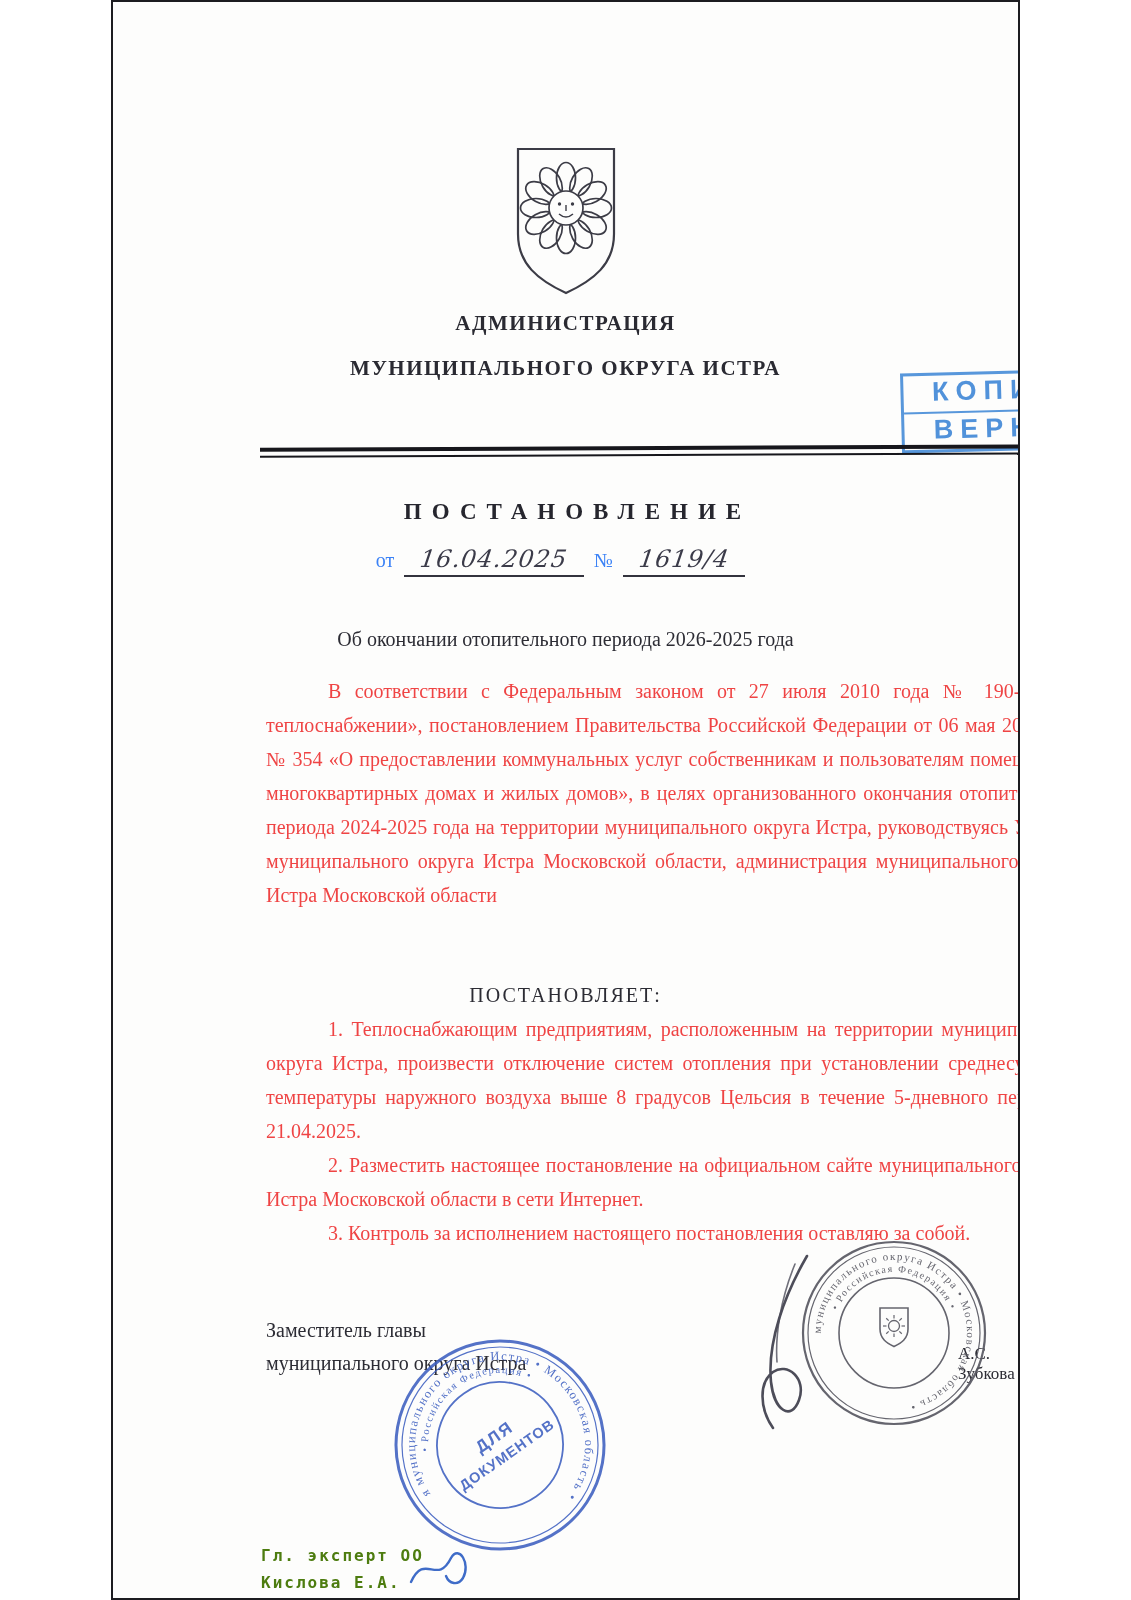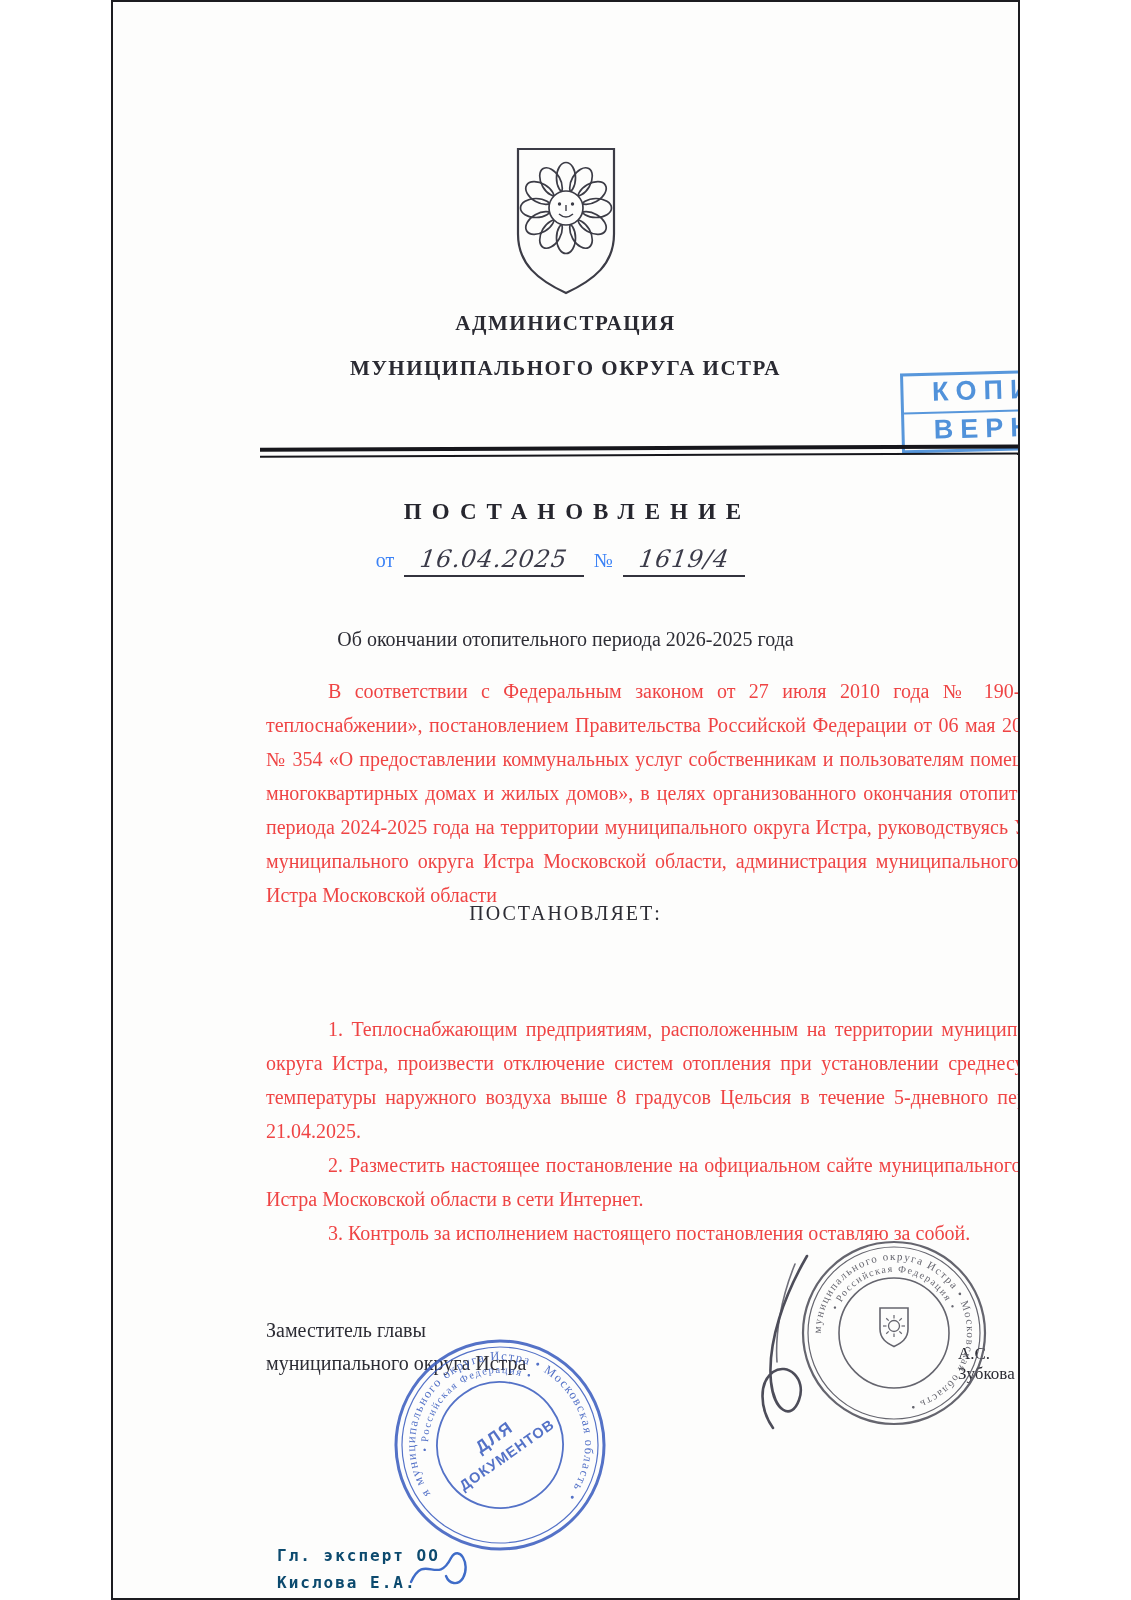--- a/index.html
+++ b/index.html
@@ -46,31 +46,31 @@
   }
   .hw {
     display: inline-block;
     font-family: "DejaVu Serif", serif; font-style: italic;
     font-size: 24px; color: #3b3b49; transform: skewX(-8deg);
     letter-spacing: 1px;
   }
   .doc-title { position: absolute; top: 626px; left: 0; width: 100%; text-align: center; font-size: 20px; }
   .body-par { font-size: 20px; line-height: 34px; text-align: justify; text-indent: 62px; color: #ef4444; }
   .preamble { position: absolute; top: 672px; left: 153px; width: 818px; }
-  .resolves { position: absolute; top: 900px; left: 0; width: 100%; text-align: center; font-size: 20px; letter-spacing: 2px; }
+  .resolves { position: absolute; top: 982px; left: 0; width: 100%; text-align: center; font-size: 20px; letter-spacing: 2px; }
   .items { position: absolute; top: 1010px; left: 153px; width: 818px; }
   .sign-pos { position: absolute; left: 153px; top: 1312px; font-size: 20px; line-height: 33px; }
   .sign-name { position: absolute; left: 845px; top: 1342px; font-size: 17px; }
   .flourish { position: absolute; left: 598px; top: 1248px; opacity: .9; }
   .seal { position: absolute; left: 686px; top: 1236px; opacity: .9; }
   .round-stamp { position: absolute; left: 276px; top: 1332px; opacity: .88; }
   .footer-note {
     position: absolute; left: 148px; top: 1540px;
     font-family: "DejaVu Sans Mono", monospace; font-weight: bold;
-    font-size: 16px; letter-spacing: 2px; color: #0c4a6e; line-height: 27px; margin-left: 16px;
+    font-size: 16px; letter-spacing: 2px; color: #4d7c0f; line-height: 27px;
   }
   .footer-sig { position: absolute; left: 292px; top: 1542px; }
   svg text { font-family: "Liberation Serif", serif; }
   .ring-text { letter-spacing: 1.5px; }
   .stamp-center { font-family: "Liberation Sans", sans-serif; font-weight: bold; }
 </style>
 </head>
 <body>
 
 <div class="page">

